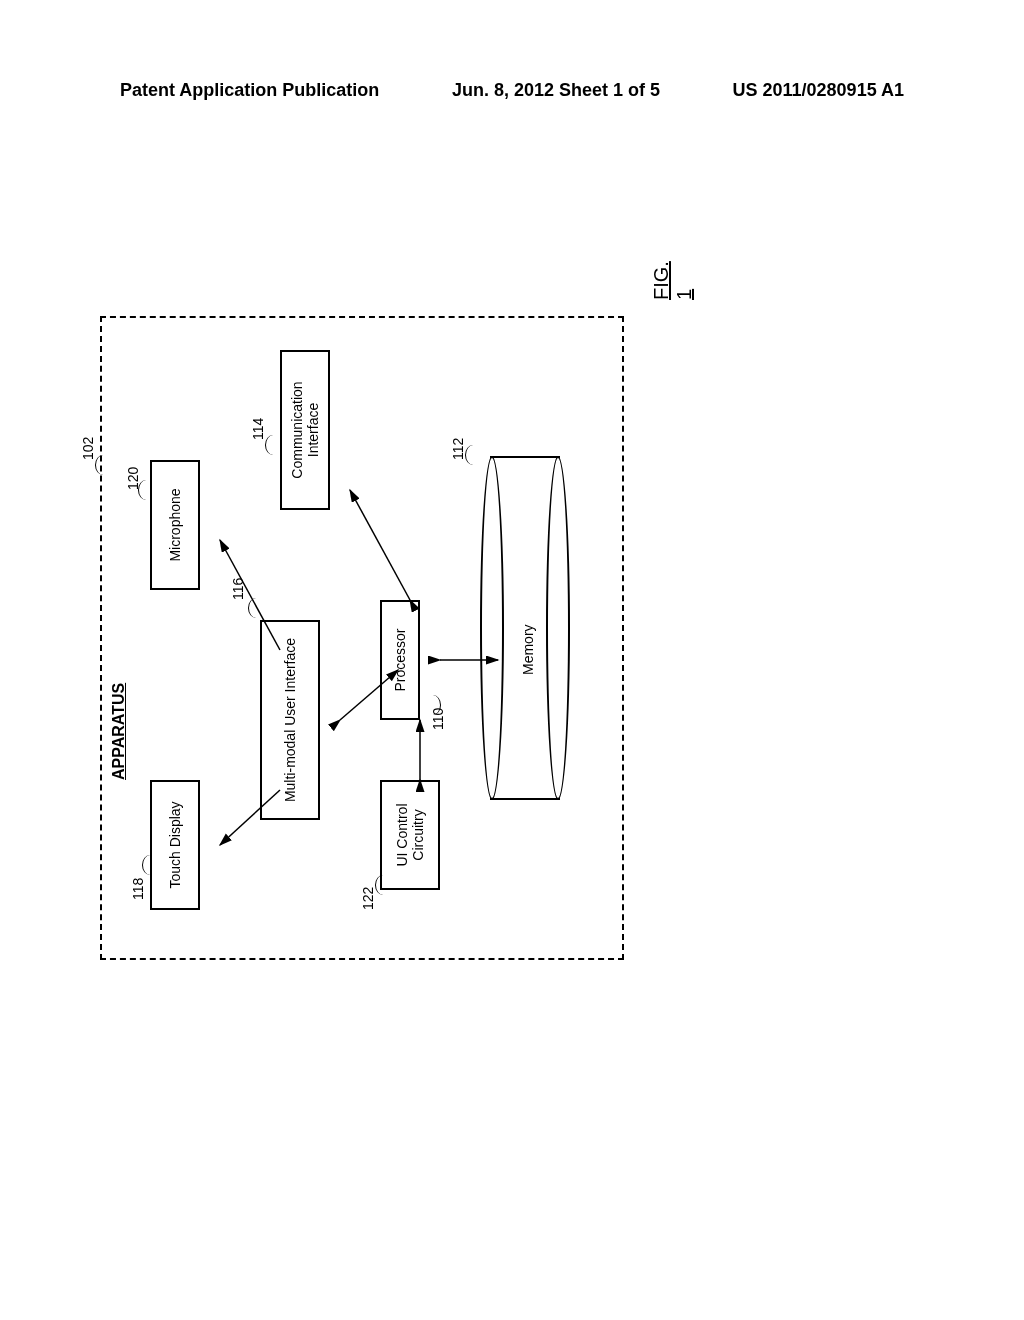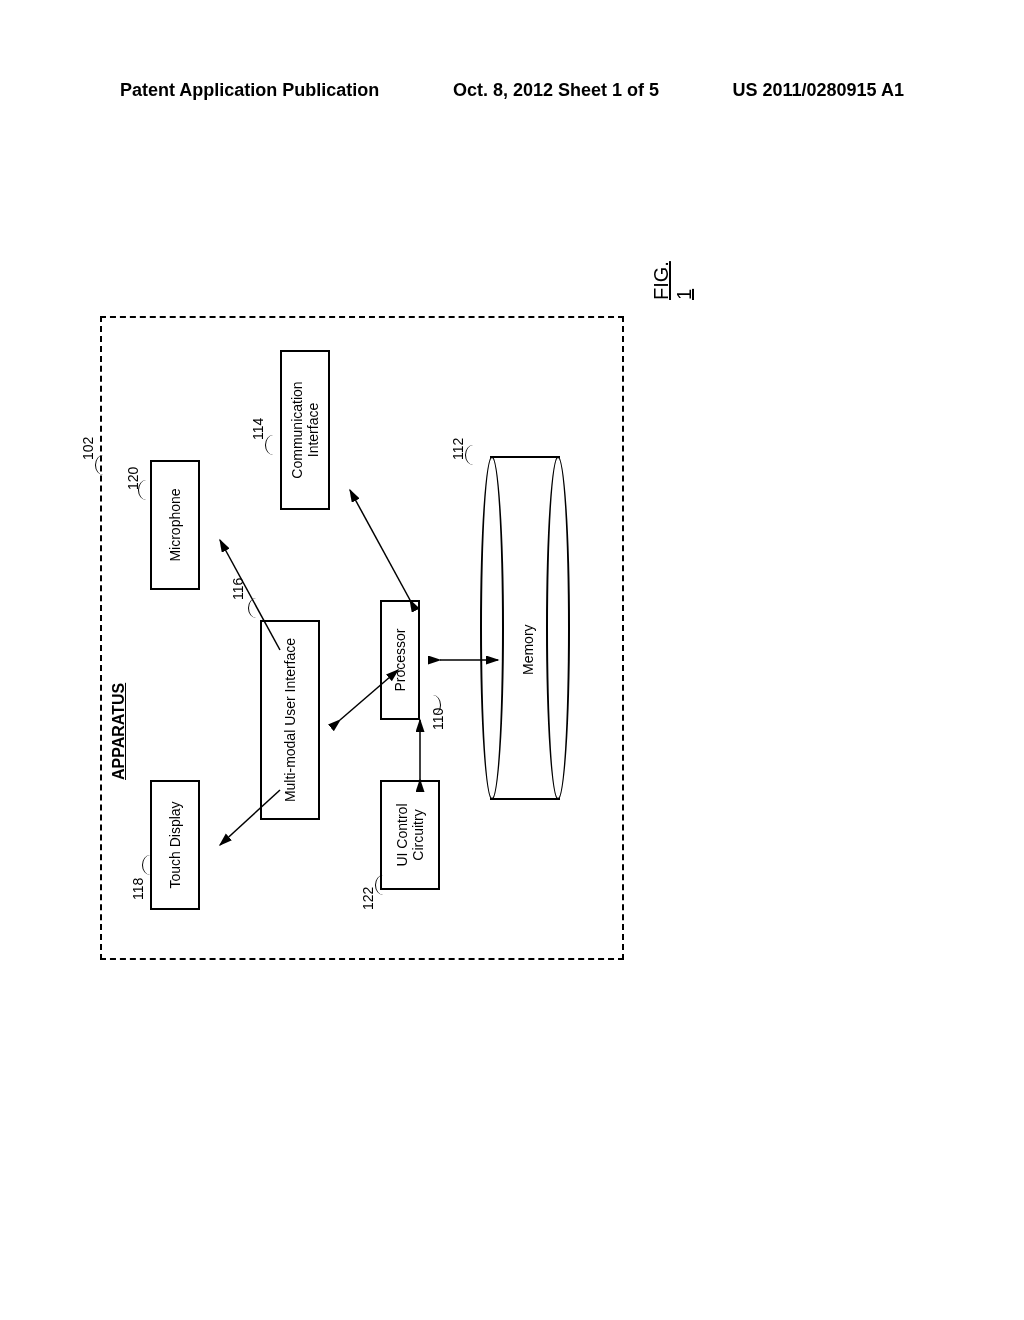--- a/index.html
+++ b/index.html
@@ -134,21 +134,21 @@
     left: 640px;
     font-size: 20px;
     text-decoration: underline;
   }
 </style>
 </head>
 <body>
 
 <div class="header">
   <span>Patent Application Publication</span>
-  <span>Oct. 8, 2012  Sheet 1 of 5</span>
+  <span>Jun. 8, 2012  Sheet 1 of 5</span>
   <span>US 2011/0280915 A1</span>
 </div>
 
 <div class="diagram-area">
 
   <div class="apparatus-box"></div>
   <div class="apparatus-title">APPARATUS</div>
 
   <div class="box touch-display">
     <span>Touch Display</span>

